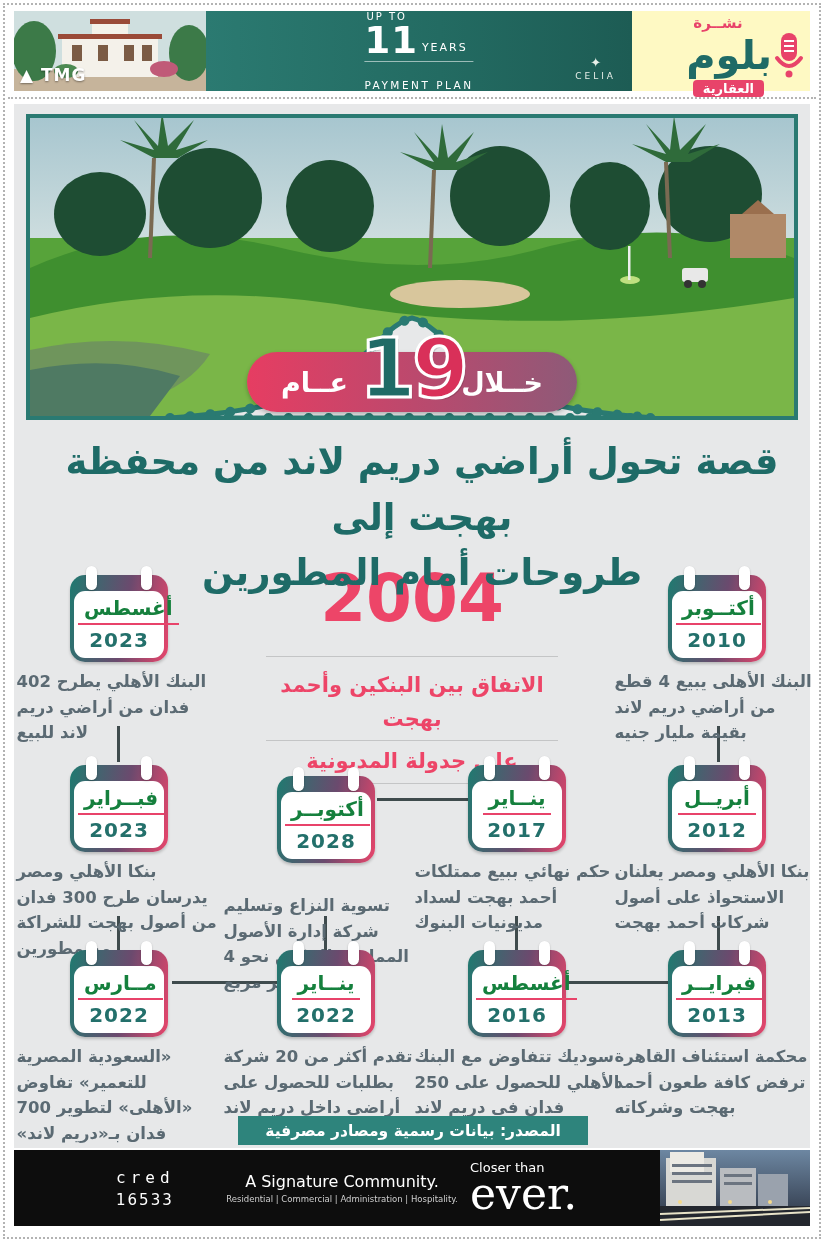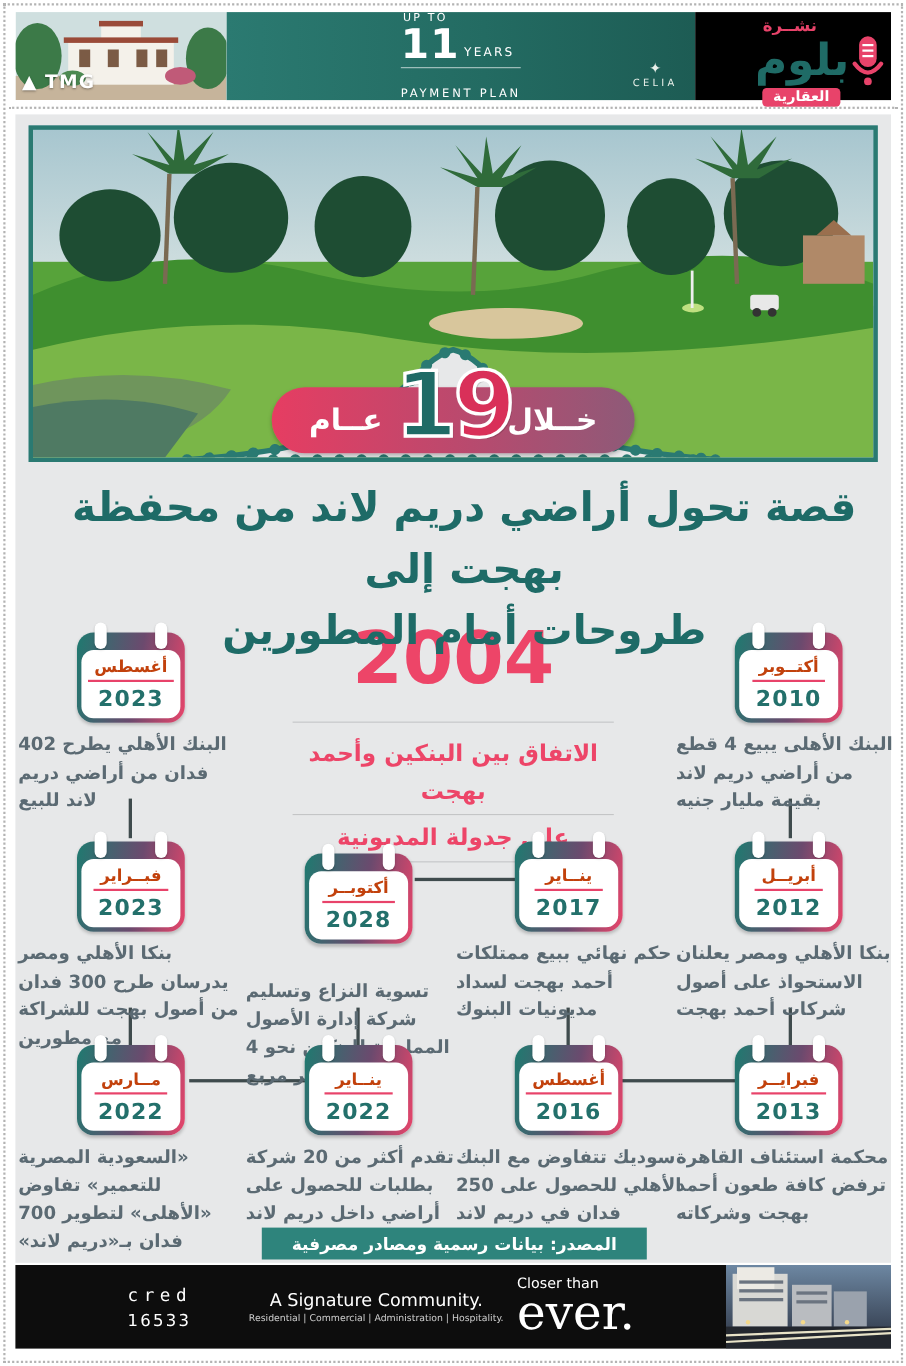--- a/index.html
+++ b/index.html
@@ -16,21 +16,21 @@
   .ad-mid { position:relative; flex:1; background:linear-gradient(90deg,#2b7a71,#236b62 55%,#1d5c54); color:#fff; }
   .ad-center { position:absolute; left:50%; top:50%; transform:translate(-50%,-50%); text-align:left; }
   .ad-upto { font-size:10px; letter-spacing:2px; margin-left:2px; }
   .ad-11row { display:flex; align-items:flex-end; line-height:1; }
   .ad-11 { font-size:37px; font-weight:700; letter-spacing:1px; }
   .ad-years { font-size:11px; letter-spacing:2px; margin:0 0 6px 4px; }
   .ad-pp { font-size:10.5px; letter-spacing:2.5px; border-top:1px solid rgba(255,255,255,.55); padding-top:17px; margin-top:2px; }
   .celia { position:absolute; right:16px; bottom:10px; text-align:center; color:#e8efe9; }
   .celia-tree { font-size:13px; line-height:1; }
   .celia-name { font-size:9px; letter-spacing:3px; margin-top:2px; }
-  .bloom { position:relative; width:178px; flex:none; background:#000000; direction:rtl;
+  .bloom { position:relative; width:178px; flex:none; background:#fef9c3; direction:rtl;
            display:flex; flex-direction:column; align-items:flex-start; padding:2px 6px 0 0; }
   .bloom-row1 { width:100%; text-align:center; }
   .bloom-nashra { color:#e8436a; font-weight:700; font-size:15px; }
   .bloom-row2 { display:flex; align-items:center; gap:2px; direction:rtl; }
   .bloom-name { color:#1f6b66; font-weight:700; font-size:40px; line-height:.95; }
   .bloom-row3 { background:#e8436a; color:#fff; font-weight:700; font-size:13px;
                 border-radius:4px; padding:1px 10px; margin:2px 40px 0 0; }
   .top-sep { position:absolute; left:8px; right:8px; top:97px; border-top:2px dotted #b3b3b3; }
 
   
@@ -58,21 +58,21 @@
   .origin-sub span { display:inline-block; border-bottom:1px solid #c4c5c6; padding-bottom:4px; margin-top:4px; }
 
   
   .titem { position:absolute; width:200px; display:flex; flex-direction:column; align-items:center; }
   .cal { position:relative; width:98px; border-radius:15px; padding:4px;
          background:linear-gradient(100deg,#1f7a70,#6b4a6e 55%,#e8456b); box-shadow:0 2px 3px rgba(0,0,0,.2); }
   .pin { position:absolute; top:-9px; width:11px; height:24px; background:#fff; border-radius:6px;
          box-shadow:0 1px 2px rgba(0,0,0,.25); }
   .pin-l { left:16px; } .pin-r { right:16px; }
   .cal-in { background:#fff; border-radius:11px; margin-top:12px; padding:5px 4px 6px; text-align:center; }
-  .cal-month { color:#c2410c; font-weight:700; font-size:15px; direction:rtl; display:inline-block;
+  .cal-month { color:#15803d; font-weight:700; font-size:20px; direction:rtl; display:inline-block;
                border-bottom:2px solid #e8436a; padding:0 6px 3px; min-width:62px; }
   .cal-year { color:#23706b; font-weight:700; font-size:20px; letter-spacing:1px; margin-top:3px; }
   .titem-text { margin-top:7px; text-align:left; direction:rtl; color:#5b6a73;
                 font-weight:700; font-size:16.5px; line-height:1.55; width:205px; }
 
   .i-aug23{left:5px;  top:471px;} .i-oct10{left:603px; top:471px;}
   .i-feb23{left:5px;  top:661px;} .i-oct21{left:212px; top:672px;gap:23px;}
   .i-jan17{left:403px;top:661px;} .i-apr12{left:603px; top:661px;}
   .i-mar22{left:5px;  top:846px;} .i-jan22{left:212px; top:846px;}
   .i-aug16{left:403px;top:846px;} .i-feb13{left:603px; top:846px;}

